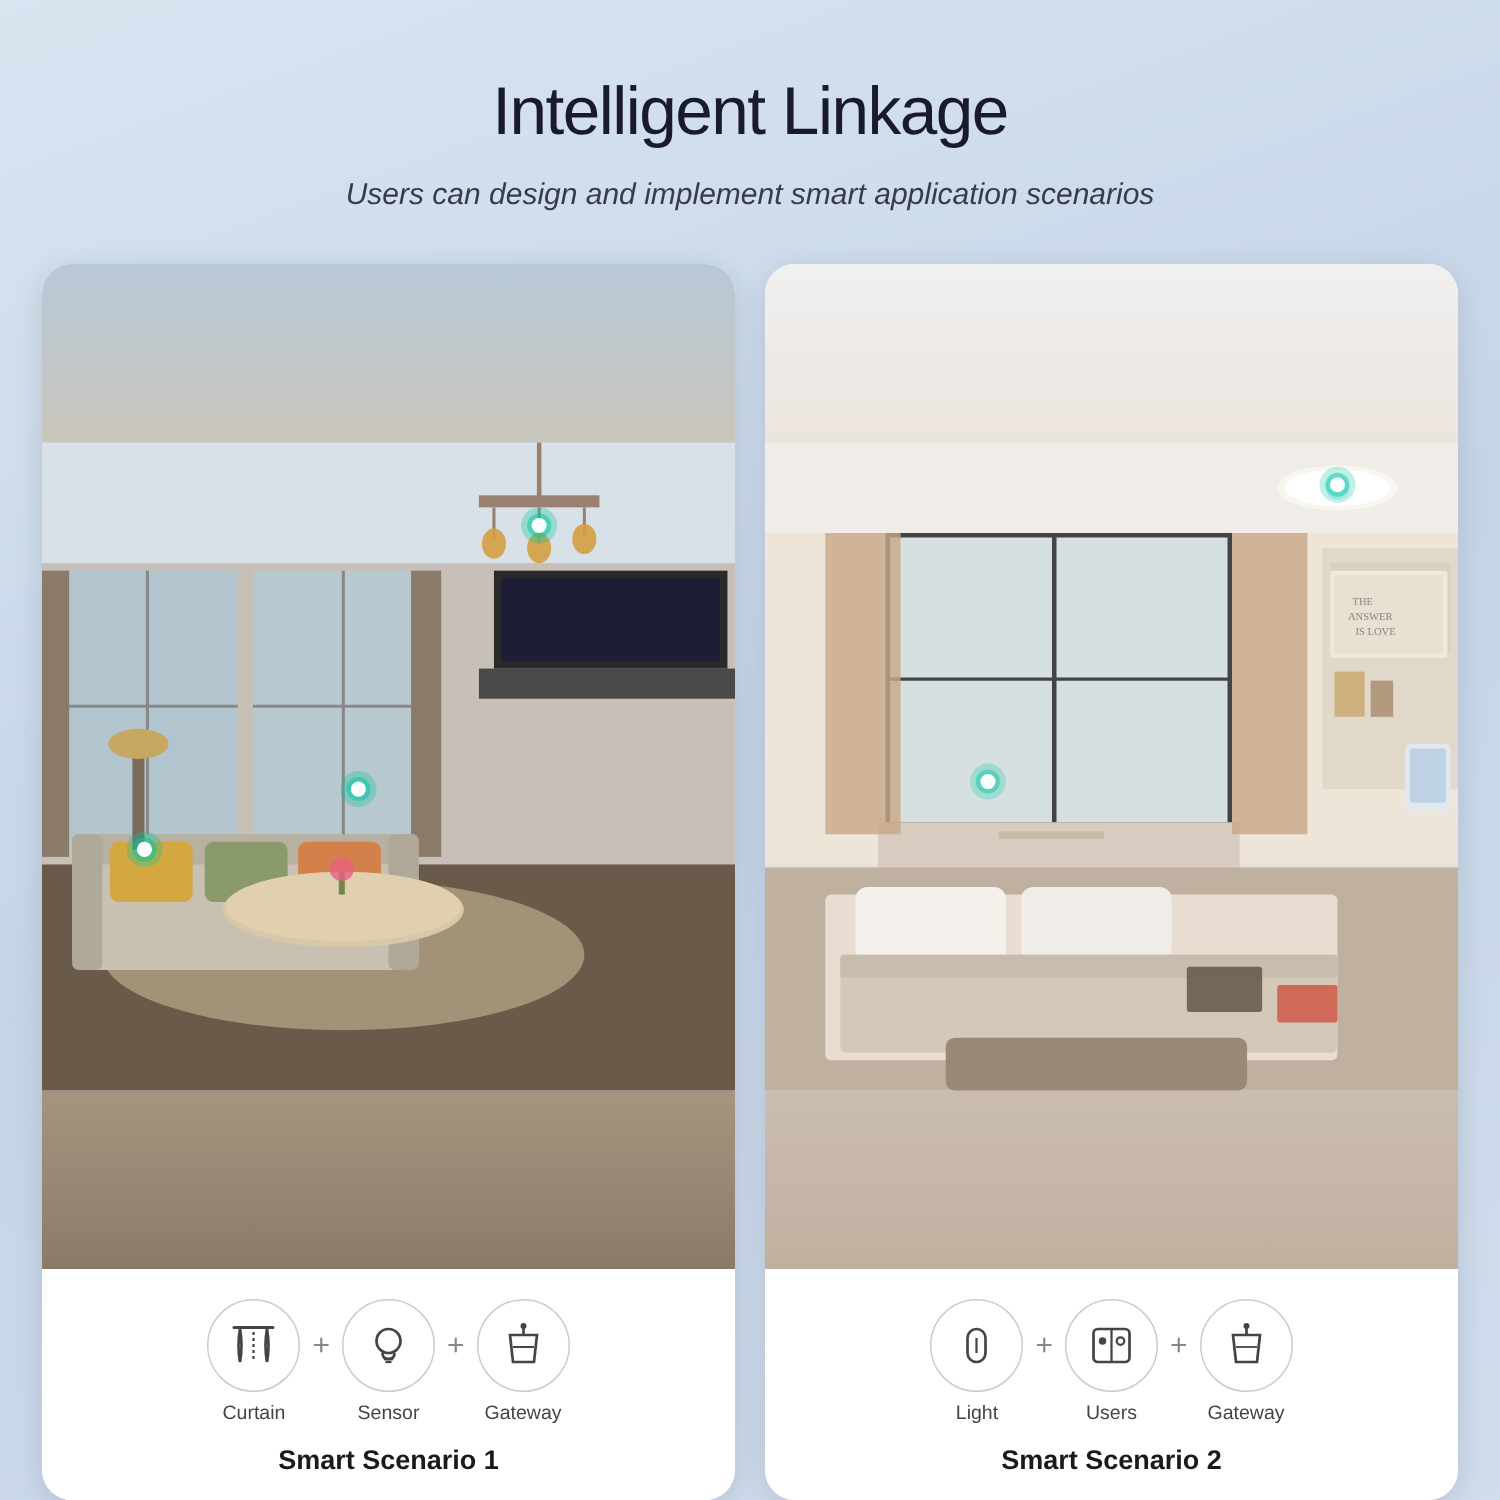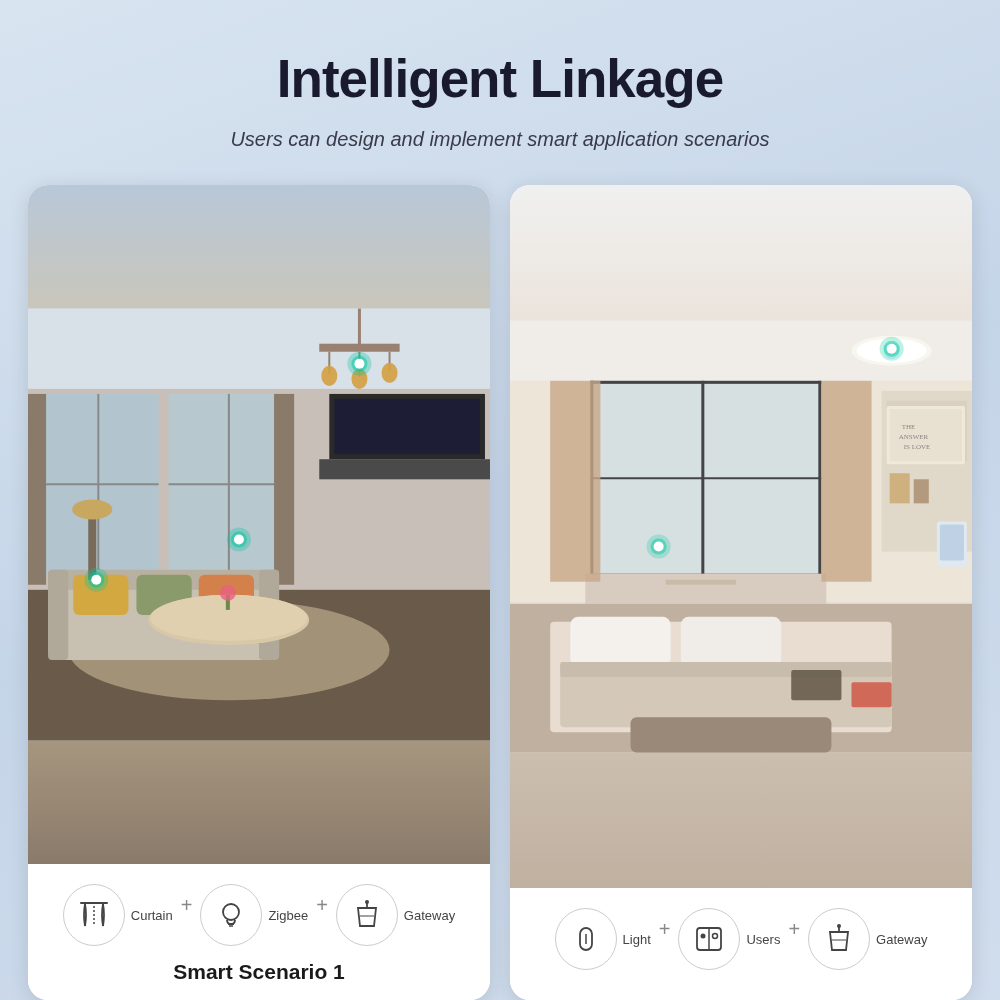--- a/index.html
+++ b/index.html
@@ -13,22 +13,22 @@
       align-items: center;
       overflow: hidden;
     }
 
     .header {
       text-align: center;
       padding: 48px 60px 30px;
     }
 
     .main-title {
-      font-size: 53px;
-      font-weight: 700;
+      font-size: 45px;
+      font-weight: 400;
       color: #1a1a2e;
       letter-spacing: -1px;
       margin-bottom: 14px;
     }
 
     .subtitle {
       font-size: 20px;
       color: #3a3a4a;
       line-height: 1.6;
       font-weight: 400;
@@ -76,21 +76,21 @@
     .icons-row {
       display: flex;
       align-items: center;
       justify-content: center;
       gap: 8px;
       margin-bottom: 14px;
     }
 
     .icon-item {
       display: flex;
-      flex-direction: row;
+      flex-direction: column;
       align-items: center;
       gap: 6px;
       justify-content: space-between;
     }
 
     .icon-circle {
       width: 62px;
       height: 62px;
       border-radius: 50%;
       border: 1.5px solid #ccc;
@@ -113,21 +113,21 @@
 
     .plus-sign {
       font-size: 20px;
       color: #888;
       font-weight: 300;
       margin-bottom: 20px;
     }
 
     .scenario-title {
       text-align: center;
-      font-size: 21px;
+      font-size: 18px;
       font-weight: 700;
       color: #1a1a1a;
     }
   </style>
 </head>
 <body>
 
 <div class="header">
   <h1 class="main-title">Intelligent Linkage</h1>
   <p class="subtitle">
@@ -226,21 +226,21 @@
 
         <div class="icon-item">
           <div class="icon-circle">
             <svg viewBox="0 0 34 34" fill="none" xmlns="http://www.w3.org/2000/svg">
               <circle cx="17" cy="14" r="8" stroke="#444" stroke-width="1.8"></circle>
               <path d="M13 22 Q13 26 17 26 Q21 26 21 22" stroke="#444" stroke-width="1.8" fill="none"></path>
               <line x1="14" y1="26" x2="20" y2="26" stroke="#444" stroke-width="1.8"></line>
               <line x1="15" y1="28" x2="19" y2="28" stroke="#444" stroke-width="1.5"></line>
             </svg>
           </div>
-          <span class="icon-label">Zigbee</span>
+          <span class="icon-label">Sensor</span>
         </div>
 
         <span class="plus-sign">+</span>
 
         <div class="icon-item">
           <div class="icon-circle">
             <svg viewBox="0 0 34 34" fill="none" xmlns="http://www.w3.org/2000/svg">
 
               <line x1="17" y1="4" x2="17" y2="10" stroke="#444" stroke-width="1.8"></line>
               <circle cx="17" cy="4" r="2" fill="#444"></circle>
@@ -359,16 +359,17 @@
             <svg viewBox="0 0 34 34" fill="none" xmlns="http://www.w3.org/2000/svg">
               <line x1="17" y1="4" x2="17" y2="10" stroke="#444" stroke-width="1.8"></line>
               <circle cx="17" cy="4" r="2" fill="#444"></circle>
               <path d="M8 10 L26 10 L24 28 L10 28 Z" stroke="#444" stroke-width="1.8" fill="none"></path>
               <line x1="10" y1="18" x2="24" y2="18" stroke="#444" stroke-width="1.2"></line>
             </svg>
           </div>
           <span class="icon-label">Gateway</span>
         </div>
       </div>
+      <div class="scenario-title">Smart Scenario 2</div>
     </div>
   </div>
 
 </div>
 
 </body></html>

